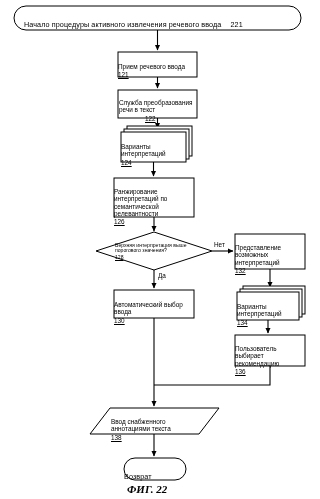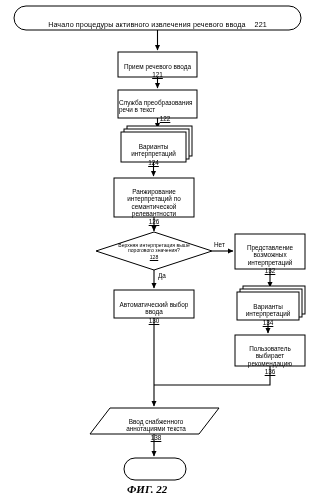--- a/index.html
+++ b/index.html
@@ -17,21 +17,20 @@
   }
   #svg-layer {
     position: absolute;
     left: 0;
     top: 0;
     width: 315px;
     height: 499px;
   }
   .node-text {
     position: absolute;
-    text-align: center;
     color: #000000;
     line-height: 1.12;
     white-space: pre-line;
     pointer-events: none;
   }
   .ref-num {
     display: block;
     text-decoration: underline;
     margin-top: 1px;
   }
@@ -178,16 +177,19 @@
   <div class="node-text box-label" style="left:235px; top:338px; width:70px;">
     <span>Пользователь выбирает рекомендацию</span>
     <span class="ref-num">136</span>
   </div>
 
   <div class="node-text box-label" style="left:111px; top:411px; width:90px;">
     <span>Ввод снабженного аннотациями текста</span>
     <span class="ref-num">138</span>
   </div>
 
+  <div class="node-text terminal-label" style="left:124px; top:465px; width:62px;">
+    <span>Возврат</span>
+  </div>
 
   <div class="caption" style="left:127px; top:483px;">ФИГ. 22</div>
 
 </div>
 
 </body></html>

